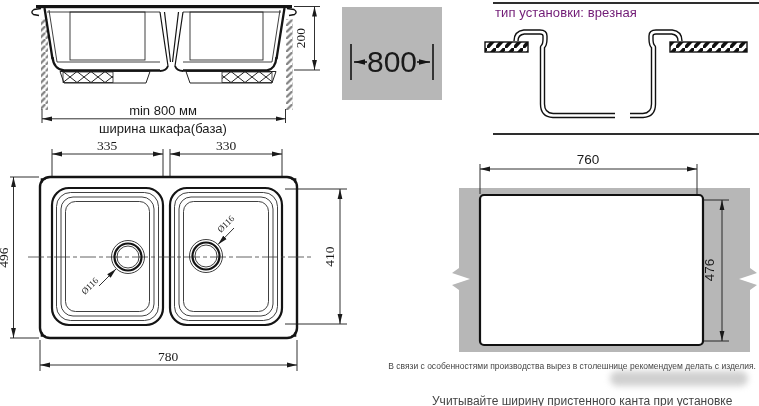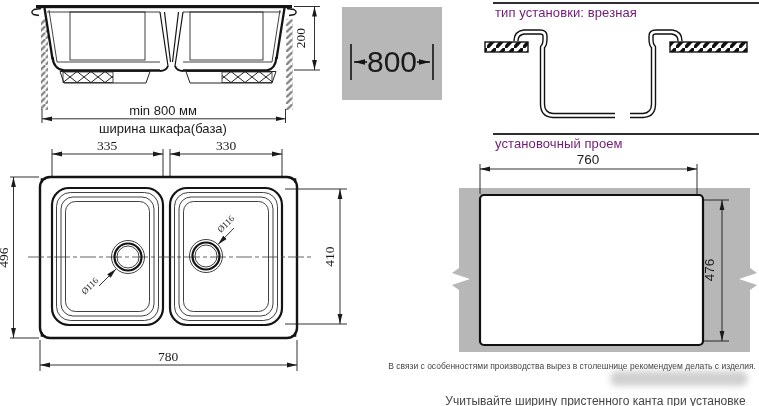--- a/index.html
+++ b/index.html
@@ -5,21 +5,21 @@
   html,body{margin:0;padding:0;background:#fff;}
   #canvas{position:relative;width:759px;height:406px;background:#fff;overflow:hidden;
           font-family:"Liberation Sans",sans-serif;color:#1a1a1a;}
   .abs{position:absolute;}
   svg text{fill:#1a1a1a;}
   .dimserif{font-family:"Liberation Serif",serif;font-size:13.5px;}
   .dimsans{font-family:"Liberation Sans",sans-serif;font-size:13.5px;}
   .lbl{font-family:"Liberation Sans",sans-serif;font-size:13px;}
   .sec-rule{position:absolute;height:1.6px;background:#2e2e2e;}
   .sec-title{position:absolute;font-size:13px;font-weight:500;color:#701a75;letter-spacing:.1px;}
-  .note{position:absolute;color:#454545;text-align:center;}
+  .note{position:absolute;color:#454545;}
   #note1{font-size:8.5px;right:3px;top:361px;}
   #note2{font-size:12px;left:432px;top:394px;}
   #watermark{left:610px;top:371px;width:138px;height:15px;background:rgba(150,150,150,.45);
              border-radius:8px;filter:blur(3px);}
 </style>
 </head>
 <body>
 
 <div id="canvas">
 
@@ -121,21 +121,20 @@
 
     <g fill="none" stroke-linejoin="round">
       <path d="M38,23 Q38,15 46,14 L62,14 Q67,14 67,18 L67,21 Q67,27 64.5,29 L64.5,86 Q64.5,97 75,97.5 L137,97.5" stroke="#111" stroke-width="5.4"></path>
       <path d="M38,23 Q38,15 46,14 L62,14 Q67,14 67,18 L67,21 Q67,27 64.5,29 L64.5,86 Q64.5,97 75,97.5 L137,97.5" stroke="#fff" stroke-width="2.6"></path>
       <path d="M202,23 Q202,15 194,14 L178,14 Q173,14 173,18 L173,21 Q173,27 175.5,29 L175.5,86 Q175.5,97 165,97.5 L152,97.5" stroke="#111" stroke-width="5.4"></path>
       <path d="M202,23 Q202,15 194,14 L178,14 Q173,14 173,18 L173,21 Q173,27 175.5,29 L175.5,86 Q175.5,97 165,97.5 L152,97.5" stroke="#fff" stroke-width="2.6"></path>
     </g>
   </svg>
 
   <div class="sec-rule" style="left:493px;top:133px;width:266px"></div>
-  <div class="sec-title" style="left:495px;top:136px">установочный проем</div>
 
   <svg class="abs" style="left:0;top:140px" width="360" height="235" viewBox="0 0 360 235">
     <defs>
       <marker id="tv-arr" viewBox="0 0 10 6" refX="10" refY="3" markerWidth="10" markerHeight="6" orient="auto-start-reverse" markerUnits="userSpaceOnUse">
         <path d="M10,3 L0,0.6 L0,5.4 Z" fill="#1a1a1a"></path>
       </marker>
     </defs>
 
     <rect x="40" y="37" width="257" height="161" rx="10" fill="#fff" stroke="#141414" stroke-width="2.4"></rect>
     <g stroke="#141414" stroke-width="1.6" fill="none">

